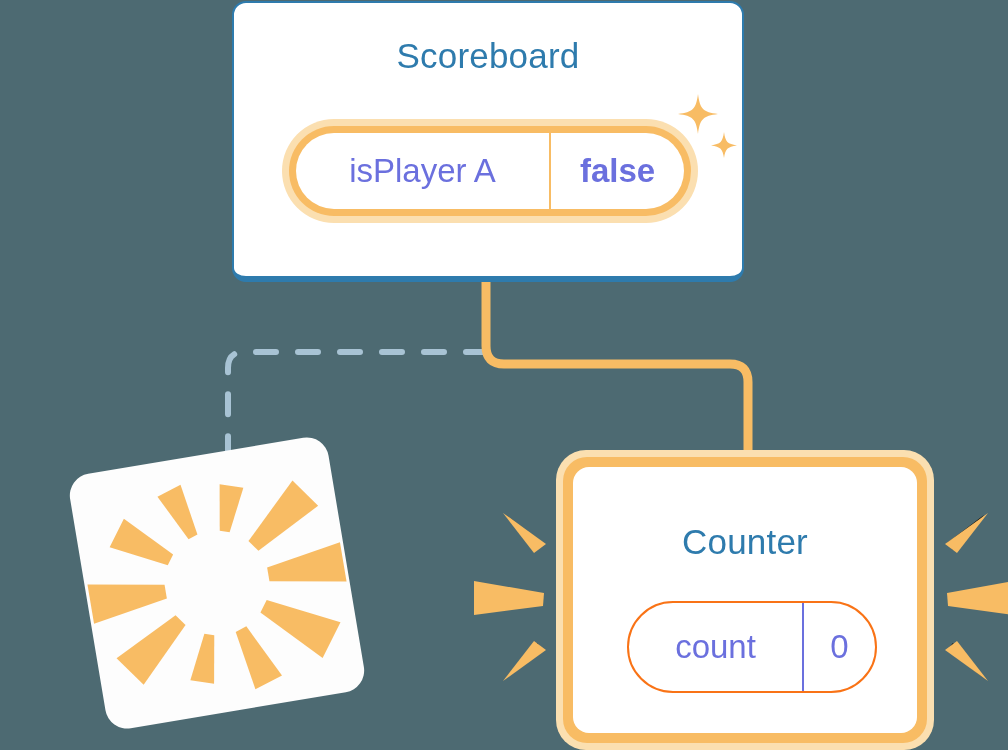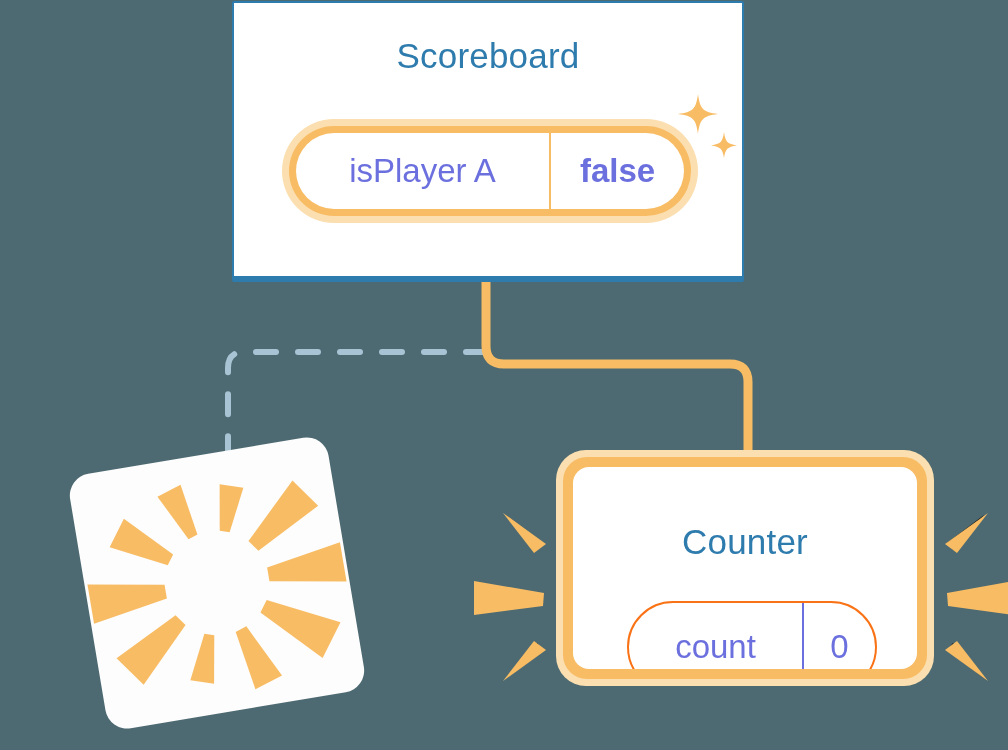--- a/index.html
+++ b/index.html
@@ -31,21 +31,21 @@
   
   .scoreboard-card {
     position: absolute;
     left: 232px;
     top: 1px;
     width: 512px;
     height: 281px;
     background: #ffffff;
     border: 2px solid #2e7bad;
     border-bottom-width: 6px;
-    border-radius: 2px;
+    border-radius: 14px;
     box-sizing: border-box;
     z-index: 30;
   }
   .card-title {
     text-align: center;
     color: #2e7bad;
     font-size: 35px;
     letter-spacing: 0.2px;
     font-weight: 400;
   }
@@ -121,21 +121,21 @@
     height: 78px;
     z-index: 40;
   }
 
   
   .counter-card {
     position: absolute;
     left: 556px;
     top: 450px;
     width: 378px;
-    height: 236px;
+    height: 300px;
     border-radius: 30px;
     background: #fbdfb0;
     box-sizing: border-box;
     z-index: 30;
   }
   .counter-ring {
     position: absolute;
     left: 7px;
     top: 7px;
     right: 7px;

